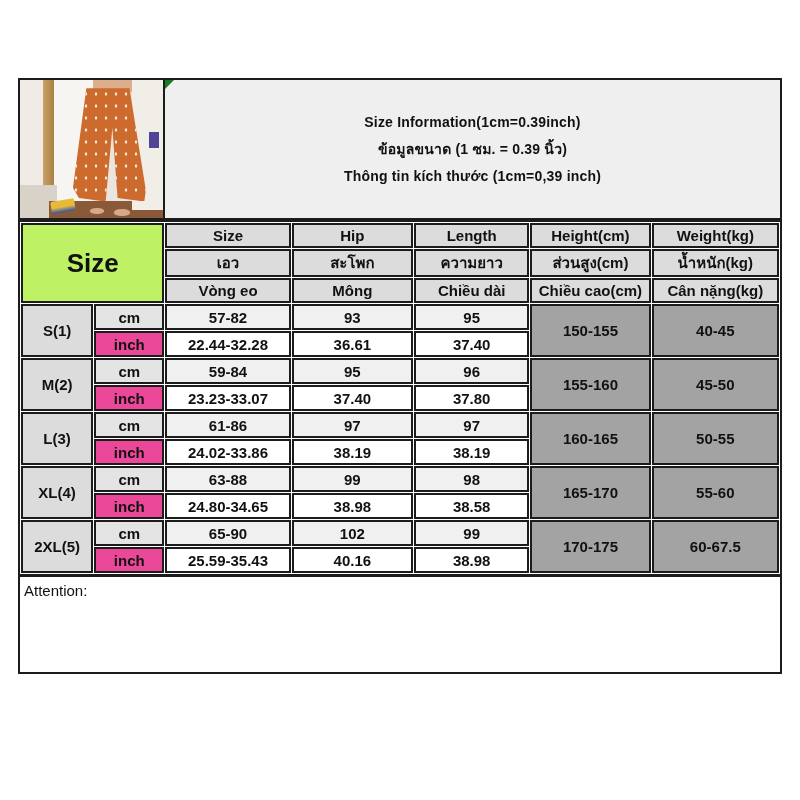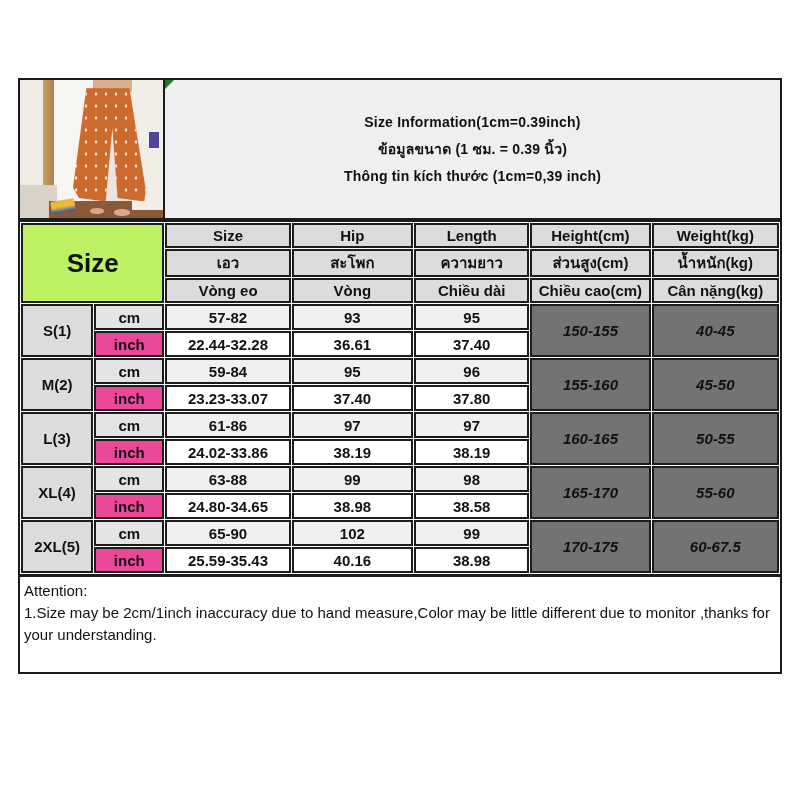--- a/index.html
+++ b/index.html
@@ -50,21 +50,21 @@
            overflow:hidden; white-space:nowrap; }
   .size-table thead tr { height:25px; }
   .size-table tbody tr { height:26px; }
   .c-sizehdr { background:#bef264; font-size:26px; }
   .c-hdr   { background:#dcdcdc; }
   .c-rowlab{ background:#dcdcdc; }
   .c-unit-cm { background:#e4e4e4; }
   .c-unit-in { background:#ec4899; }
   .c-d-cm  { background:#f0f0f0; }
   .c-d-in  { background:#ffffff; }
-  .c-merged{ background:#737373;font-style:italic; }
+  .c-merged{ background:#a3a3a3; }
 
   
   .attention { width:764px; min-height:98px; border:2px solid #1c1c1c;
            border-top-width:1px; padding:3px 6px 16px 4px; font-size:15px;
            line-height:22px; font-weight:normal; background:#ffffff; }
 </style>
 </head>
 <body>
 
 <div class="sheet">
@@ -114,21 +114,21 @@
       </tr>
       <tr>
         <td class="c-hdr">เอว</td>
         <td class="c-hdr">สะโพก</td>
         <td class="c-hdr">ความยาว</td>
         <td class="c-hdr">ส่วนสูง(cm)</td>
         <td class="c-hdr">น้ำหนัก(kg)</td>
       </tr>
       <tr>
         <td class="c-hdr">Vòng eo</td>
-        <td class="c-hdr">Vòng</td>
+        <td class="c-hdr">Mông</td>
         <td class="c-hdr">Chiều dài</td>
         <td class="c-hdr">Chiều cao(cm)</td>
         <td class="c-hdr">Cân nặng(kg)</td>
       </tr>
     </thead>
     <tbody>
 
       <tr>
         <td class="c-rowlab" rowspan="2">S(1)</td>
         <td class="c-unit-cm">cm</td>
@@ -206,16 +206,15 @@
         <td class="c-unit-in">inch</td>
         <td class="c-d-in">25.59-35.43</td>
         <td class="c-d-in">40.16</td>
         <td class="c-d-in">38.98</td>
       </tr>
     </tbody>
   </table>
 
   <div class="attention">
     <div>Attention:</div>
-    <div>1.Size may be 2cm/1inch inaccuracy due to hand measure,Color may be little different due to monitor ,thanks for your understanding.</div>
   </div>
 
 </div>
 
 </body></html>

